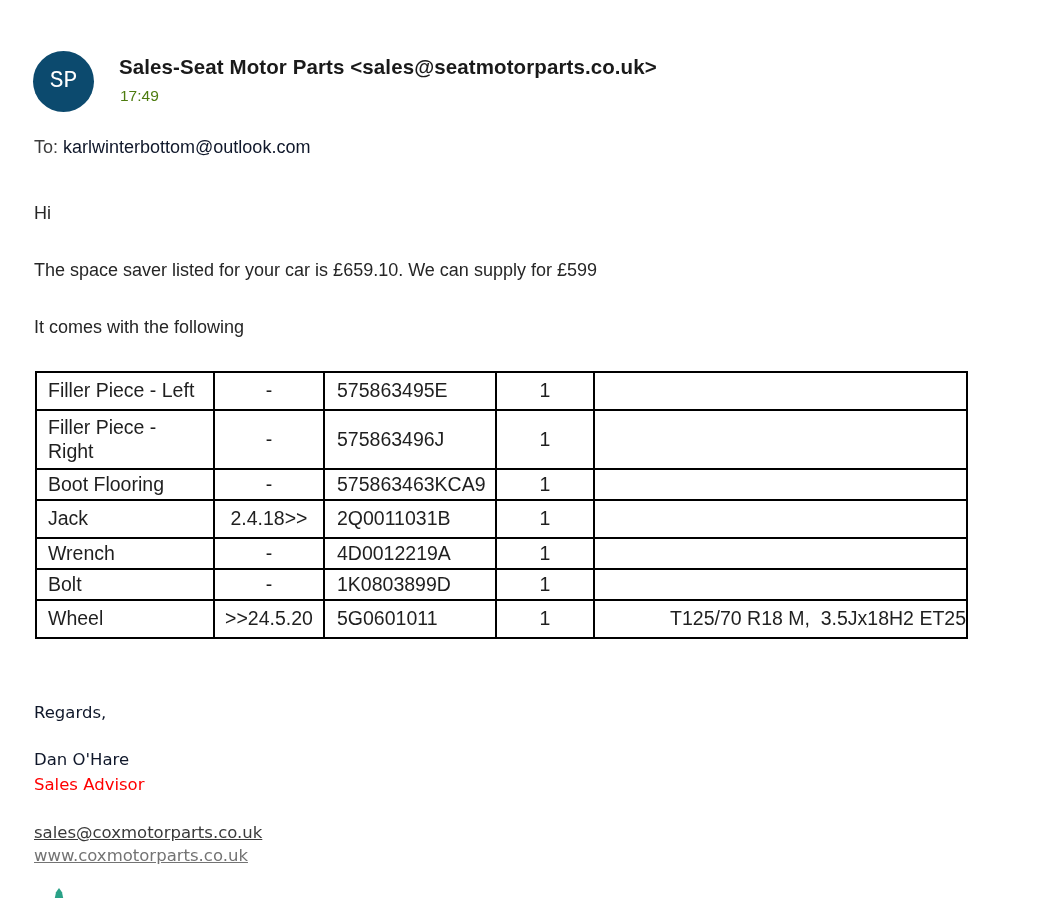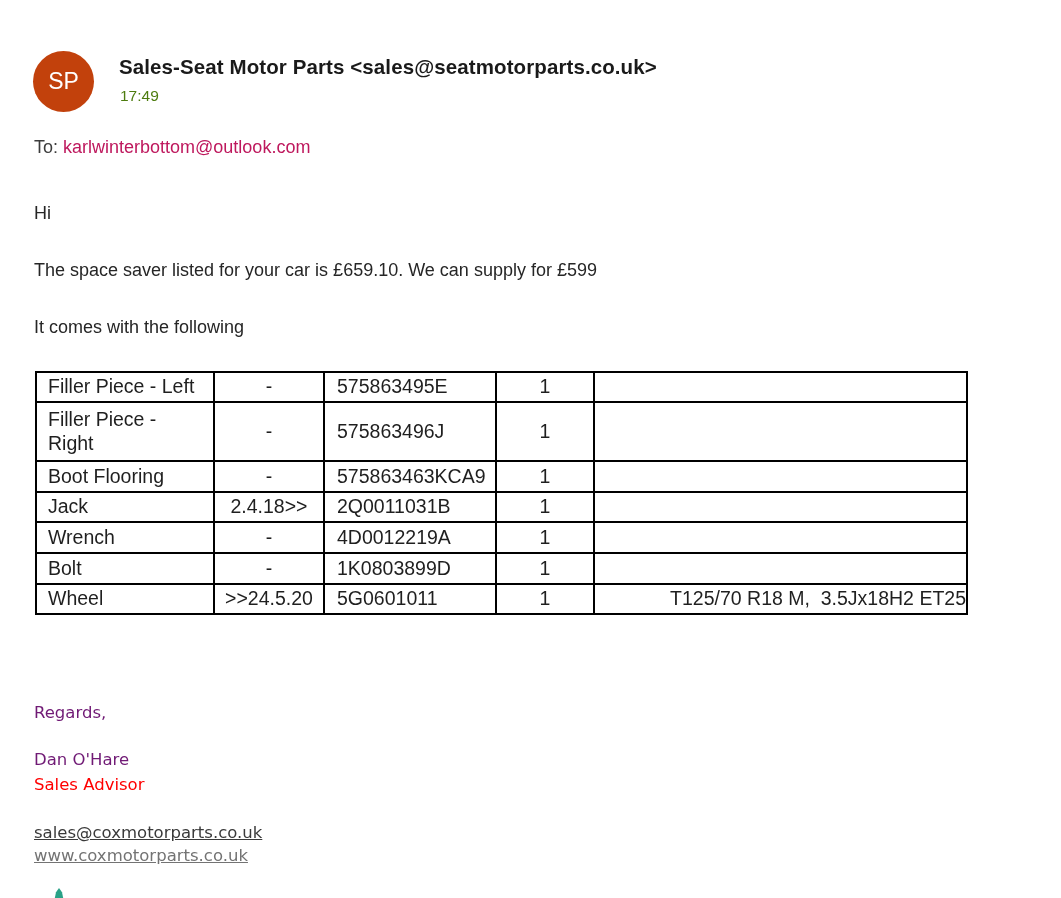--- a/index.html
+++ b/index.html
@@ -10,45 +10,46 @@
     overflow: hidden;
     position: relative;
   }
   .abs { position: absolute; }
 
   
   .avatar {
     left: 33px; top: 51px;
     width: 61px; height: 61px;
     border-radius: 50%;
-    background: #c2410c;
+    background: #0c4a6e;
     display: flex; align-items: center; justify-content: center;
     color: #ffffff;
     font-size: 23px;
     line-height: 1;
+    font-family: Liberation Mono, monospace;
   }
   .sender-line {
     left: 119px; top: 55px;
     font-size: 20.5px;
     font-weight: bold;
     color: #1a1a1a;
     letter-spacing: 0.1px;
     white-space: pre;
   }
   .time-line {
     left: 120px; top: 87px;
     font-size: 15.5px;
     color: #4d7c0f;
   }
   .to-line {
     left: 34px; top: 137px;
     font-size: 18px;
     color: #3c3c3c;
   }
-  .to-line .addr { color: #be185d; margin-top: 12px; }
+  .to-line .addr { color: #0f172a; margin-top: 12px; }
 
   
   .body-text {
     left: 34px;
     font-size: 18px;
     color: #262626;
     line-height: 22px;
     white-space: pre;
   }
   .p-hi     { top: 202px; }
@@ -68,30 +69,30 @@
     border: 2px solid #000000;
     vertical-align: middle;
     overflow: hidden;
     line-height: 1.2;
   }
   td.c-part   { width: 178px; text-align: left;  padding-left: 11px; white-space: pre-line; }
   td.c-date   { width: 110px; text-align: center; }
   td.c-number { width: 172px; text-align: left;  padding-left: 12px; }
   td.c-qty    { width: 98px;  text-align: center; }
   td.c-desc   { width: 373px; text-align: right;  white-space: pre; }
-  tr.h30 { height: 30px; }
+  tr.h30 { height: 38px; }
   tr.h31 { height: 31px; }
   tr.h59 { height: 59px; }
 
   
   .sig {
     left: 34px;
     font-family: "DejaVu Sans", sans-serif;
     font-size: 16.5px;
-    color: #701a75;
+    color: #0f172a;
     line-height: 20px;
   }
   .sig-regards { top: 703px; }
   .sig-name    { top: 750px; }
   .sig-title   { top: 775px; color: #ff0000; }
   .sig-email   { top: 823px; color: #3a3a3a; text-decoration: underline; }
   .sig-web     { top: 846px; color: #737373; text-decoration: underline; }
   a.sig { cursor: pointer; }
 
   

